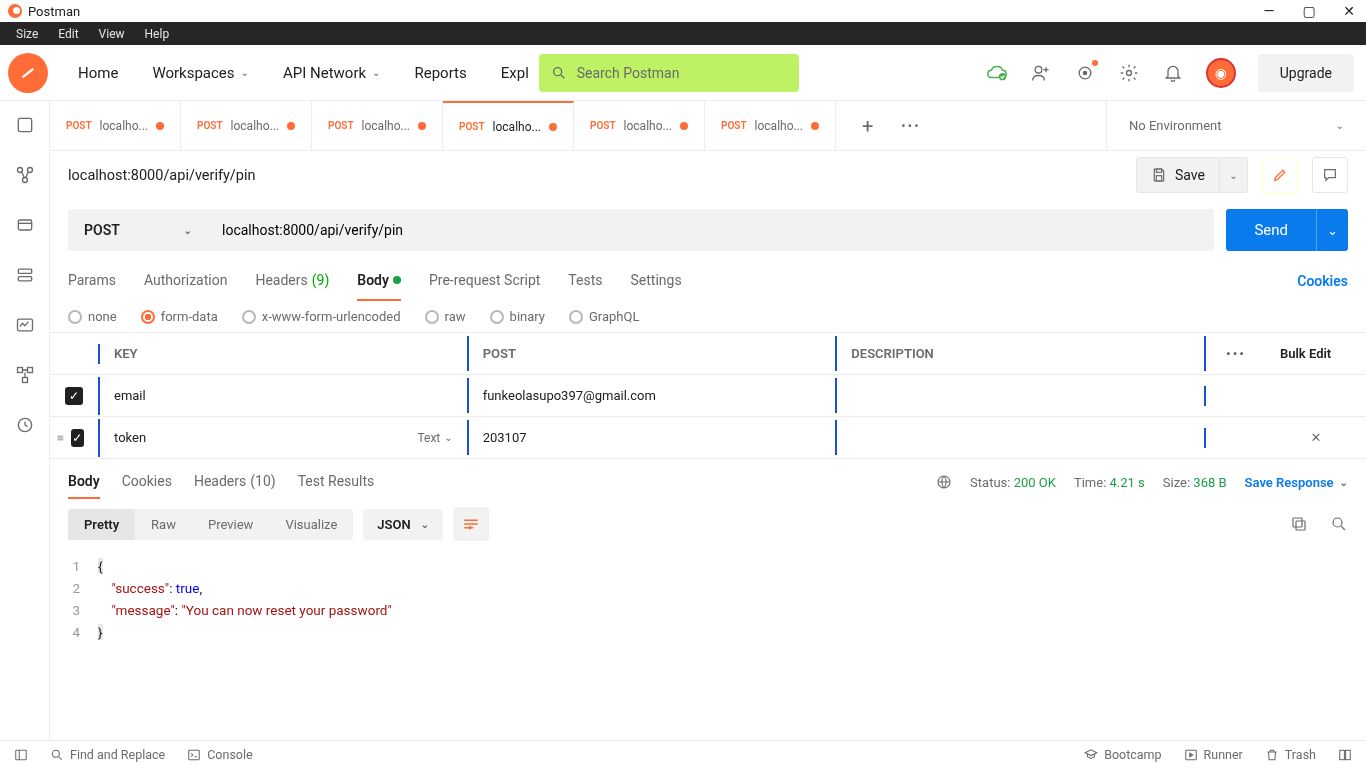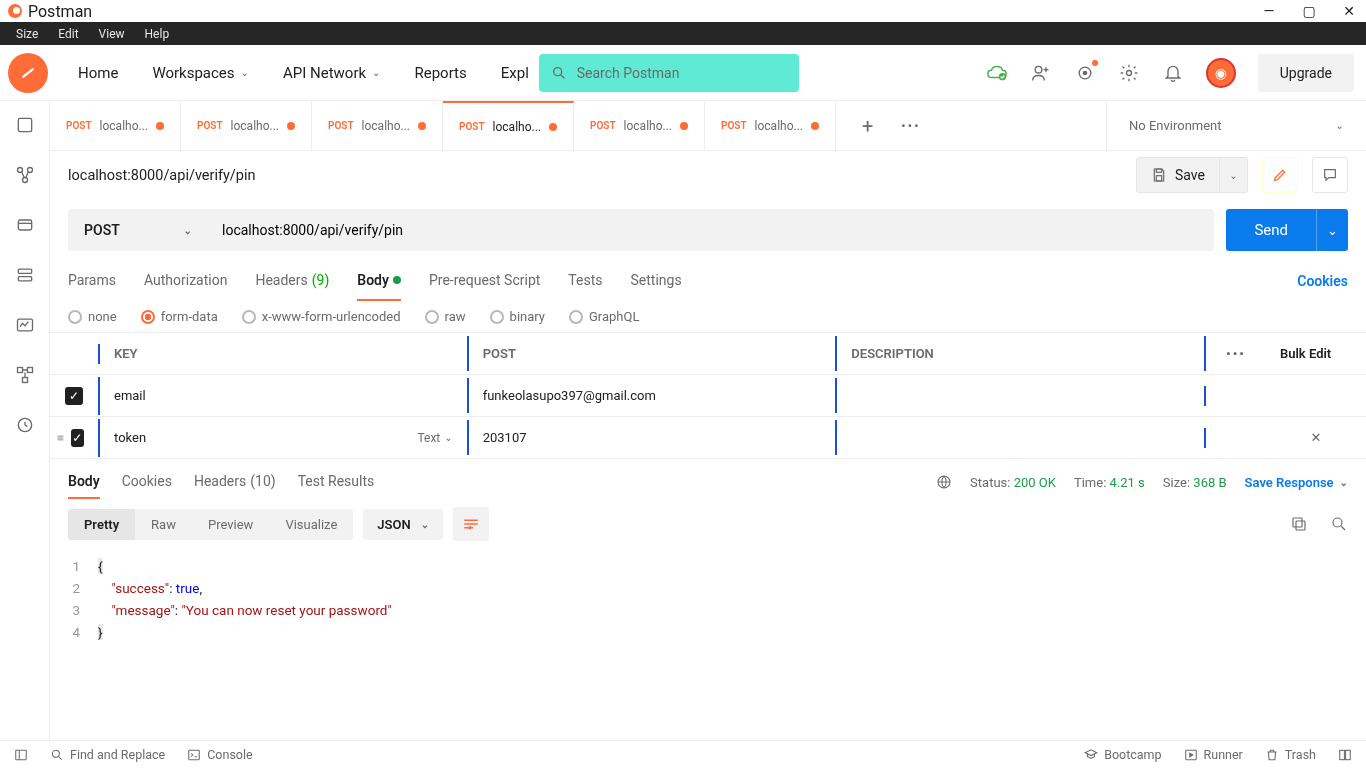--- a/index.html
+++ b/index.html
@@ -2,31 +2,31 @@
 <html><head>
 <meta charset="utf-8">
 <style>
 * { margin: 0; padding: 0; box-sizing: border-box; font-family: -apple-system, BlinkMacSystemFont, "Segoe UI", Roboto, sans-serif; }
 body { width: 1366px; height: 768px; background: #fff; overflow: hidden; font-size: 13px; color: #212121; }
 
 .titlebar { height: 22px; background: #fff; display: flex; align-items: center; padding: 0 8px; justify-content: space-between; }
 .titlebar-left { display: flex; align-items: center; gap: 6px; }
 .titlebar-icon { width: 14px; height: 14px; background: #ff6c37; border-radius: 50%; position: relative; }
 .titlebar-icon::after { content:""; position:absolute; width:7px; height:7px; background:#fff; border-radius:50%; top:3px; left:5px; }
-.titlebar-text { font-size: 16px; text-align: center; }
+.titlebar-text { font-size: 13px; text-align: center; }
 .titlebar-controls { display: flex; gap: 22px; font-size: 14px; }
 .tb-ctrl { width:18px; text-align:center; cursor:pointer; }
 
 .menubar { height: 23px; background: #262626; color: #e6e6e6; display: flex; align-items: center; padding: 0 6px; font-size: 12px; }
 .menubar span { padding: 0 10px; cursor: pointer; }
 
 .topbar { height: 56px; border-bottom: 1px solid #ededed; display: flex; align-items: center; padding: 0 12px 0 8px; gap: 10px; }
 .logo { width: 40px; height: 40px; background: #ff6c37; border-radius: 50%; display:flex; align-items:center; justify-content:center; color:#fff; font-size:22px; margin-right:8px;}
 .navitem { font-size: 15px; color: #212121; padding: 0 12px; display:flex; align-items:center; gap:6px; cursor:pointer; }
-.searchbox { background: #5eead4; border-radius: 4px; height: 38px; width: 260px; display:flex; align-items:center; padding:0 12px; gap:10px; color:#6b6b6b; font-size:14px; }
+.searchbox { background: #bef264; border-radius: 4px; height: 38px; width: 260px; display:flex; align-items:center; padding:0 12px; gap:10px; color:#6b6b6b; font-size:14px; }
 .topbar-right { margin-left:auto; display:flex; align-items:center; gap:22px; }
 .iconbtn { width:22px; height:22px; display:flex; align-items:center; justify-content:center; color:#6b6b6b; position:relative; cursor:pointer; }
 .iconbtn .dot { position:absolute; width:6px; height:6px; background:#ff6c37; border-radius:50%; top:-2px; right:-2px; }
 .cloud-ok { color:#0a0; }
 .avatar { width:30px; height:30px; border-radius:50%; background:#ff6c37; border:2px solid #d33; display:flex; align-items:center; justify-content:center; color:#fff; font-size:14px;}
 .upgrade { background:#f2f2f2; border:none; height:38px; padding:0 22px; border-radius:3px; font-size:14px; color:#212121; cursor:pointer; }
 
 .workspace-row { display:flex; height: calc(768px - 22px - 23px - 56px - 28px); }
 .leftrail { width:50px; border-right:1px solid #ededed; display:flex; flex-direction:column; align-items:center; padding-top:14px; gap:30px; color:#6b6b6b; }
 .rail-icon { width:20px; height:20px; cursor:pointer; }

